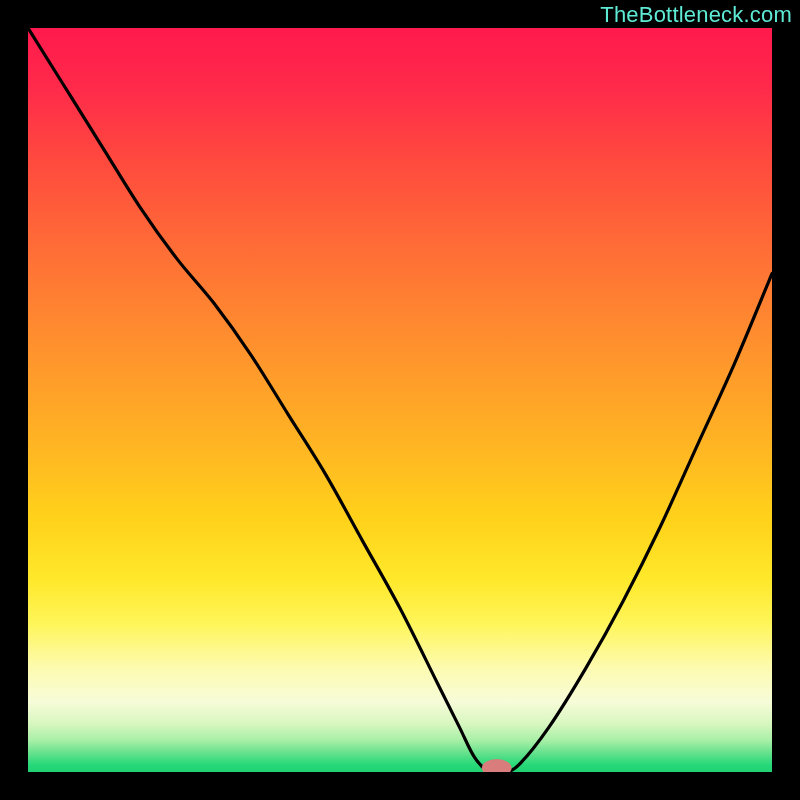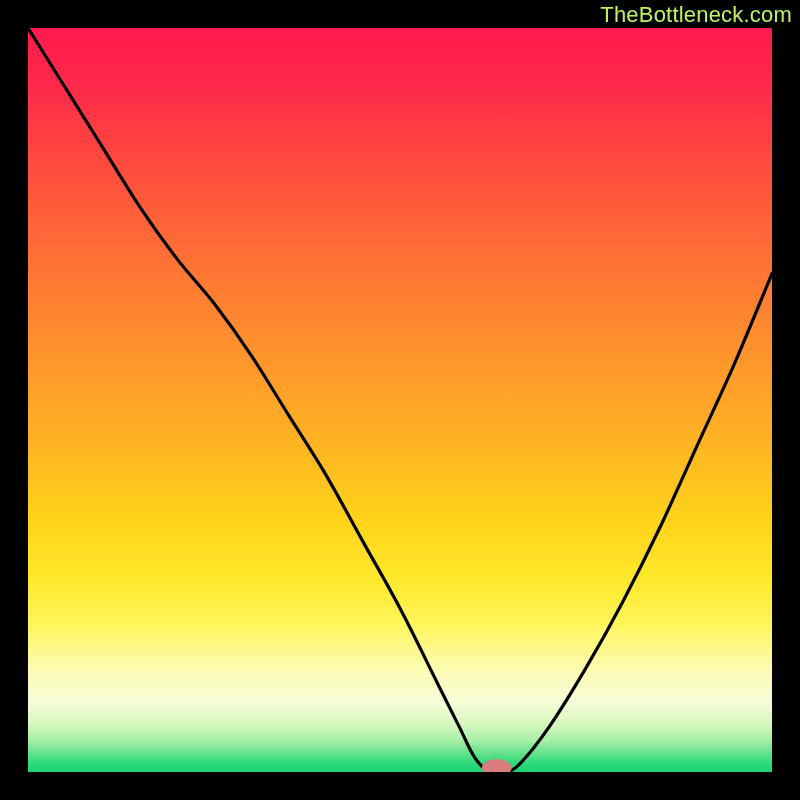--- a/index.html
+++ b/index.html
@@ -14,21 +14,21 @@
   .stage {
     position: relative;
     width: 800px;
     height: 800px;
     background: #000;
   }
   .watermark {
     position: absolute;
     top: 2px;
     right: 8px;
-    color: #bef264;
+    color: #5eead4;
     font-size: 22px;
     font-weight: 500;
     letter-spacing: 0.2px;
     z-index: 10;
     user-select: none;
   }
   .plot {
     position: absolute;
     left: 28px;
     top: 28px;

